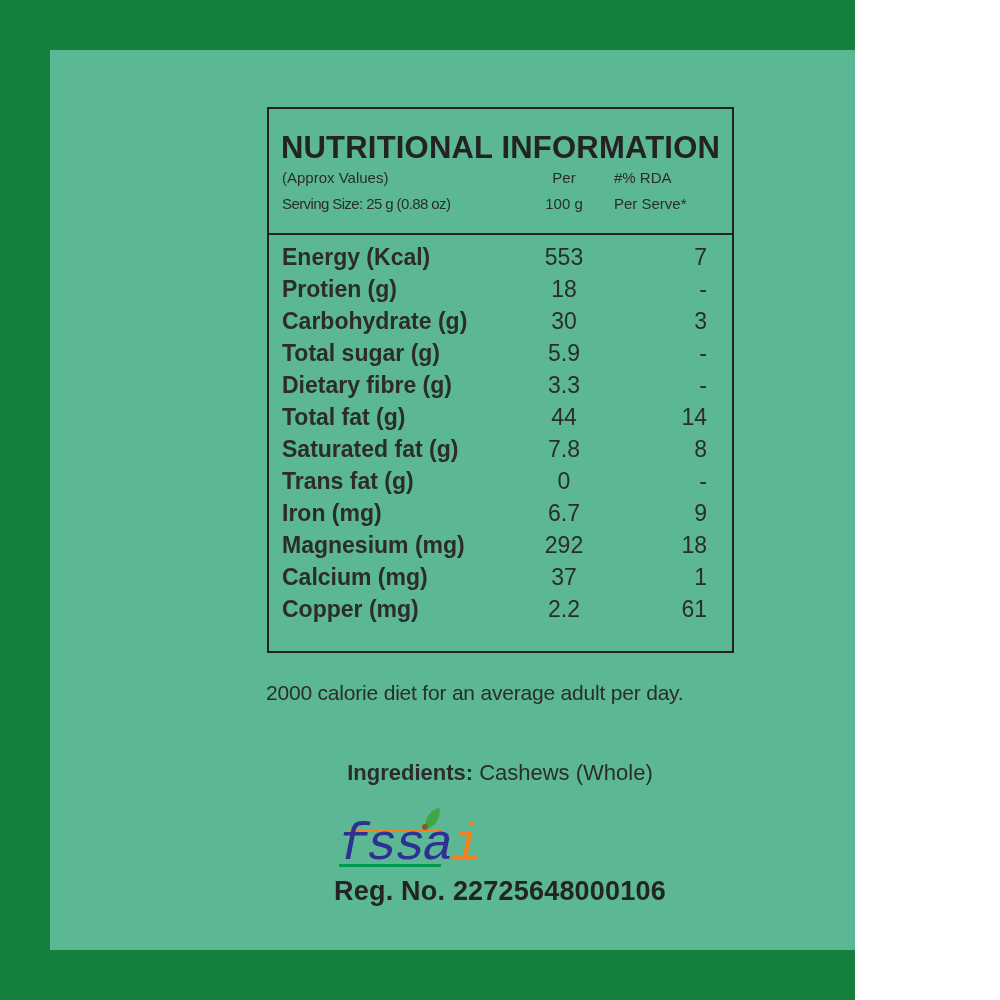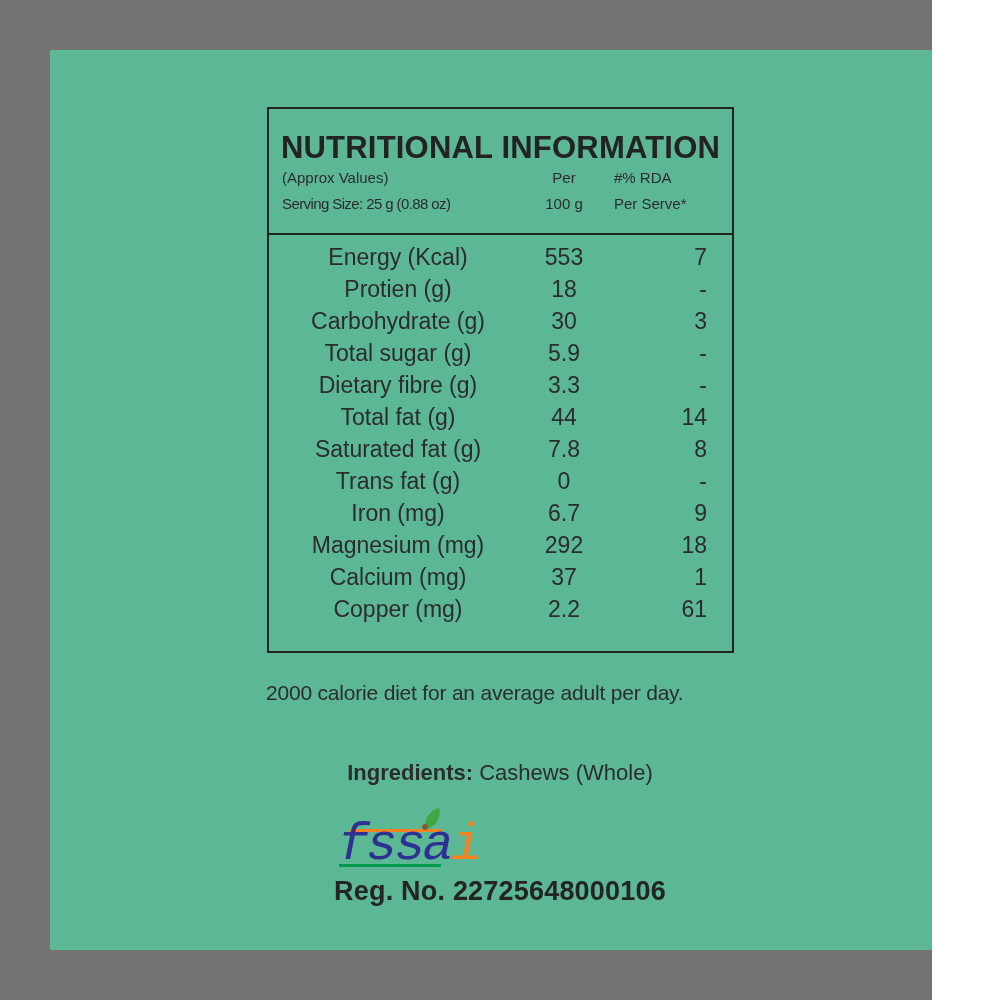--- a/index.html
+++ b/index.html
@@ -3,23 +3,23 @@
 <meta charset="utf-8">
 <style>
   html, body {
     margin: 0;
     padding: 0;
     background: #ffffff;
     font-family: "Liberation Sans", "DejaVu Sans", sans-serif;
   }
   .page {
     position: relative;
-    width: 932px;
+    width: 855px;
     height: 1000px;
-    background: #737373;
+    background: #15803d;
     overflow: hidden;
   }
   .panel {
     position: absolute;
     left: 50px;
     top: 50px;
     width: 900px;
     height: 900px;
     background: var(--panel-bg, #5bb794);
   }
@@ -60,21 +60,21 @@
     height: 0;
   }
   .nutri-body { padding-top: 6px; }
   .nrow {
     display: grid;
     grid-template-columns: 1fr 100px 118px;
     padding-left: 13px;
     font-size: 23px;
     line-height: 32px;
   }
-  .nrow .c1 { text-align: center; }
+  .nrow .c1 { text-align: left; font-weight: bold; }
   .nrow .c2 { text-align: center; }
   .nrow .c3 { text-align: right; padding-right: 25px; box-sizing: border-box; }
   
   .footnote {
     position: absolute;
     left: 216px;
     top: 631px;
     font-size: 21px;
     line-height: 24px;
     color: #2c2c2c;

